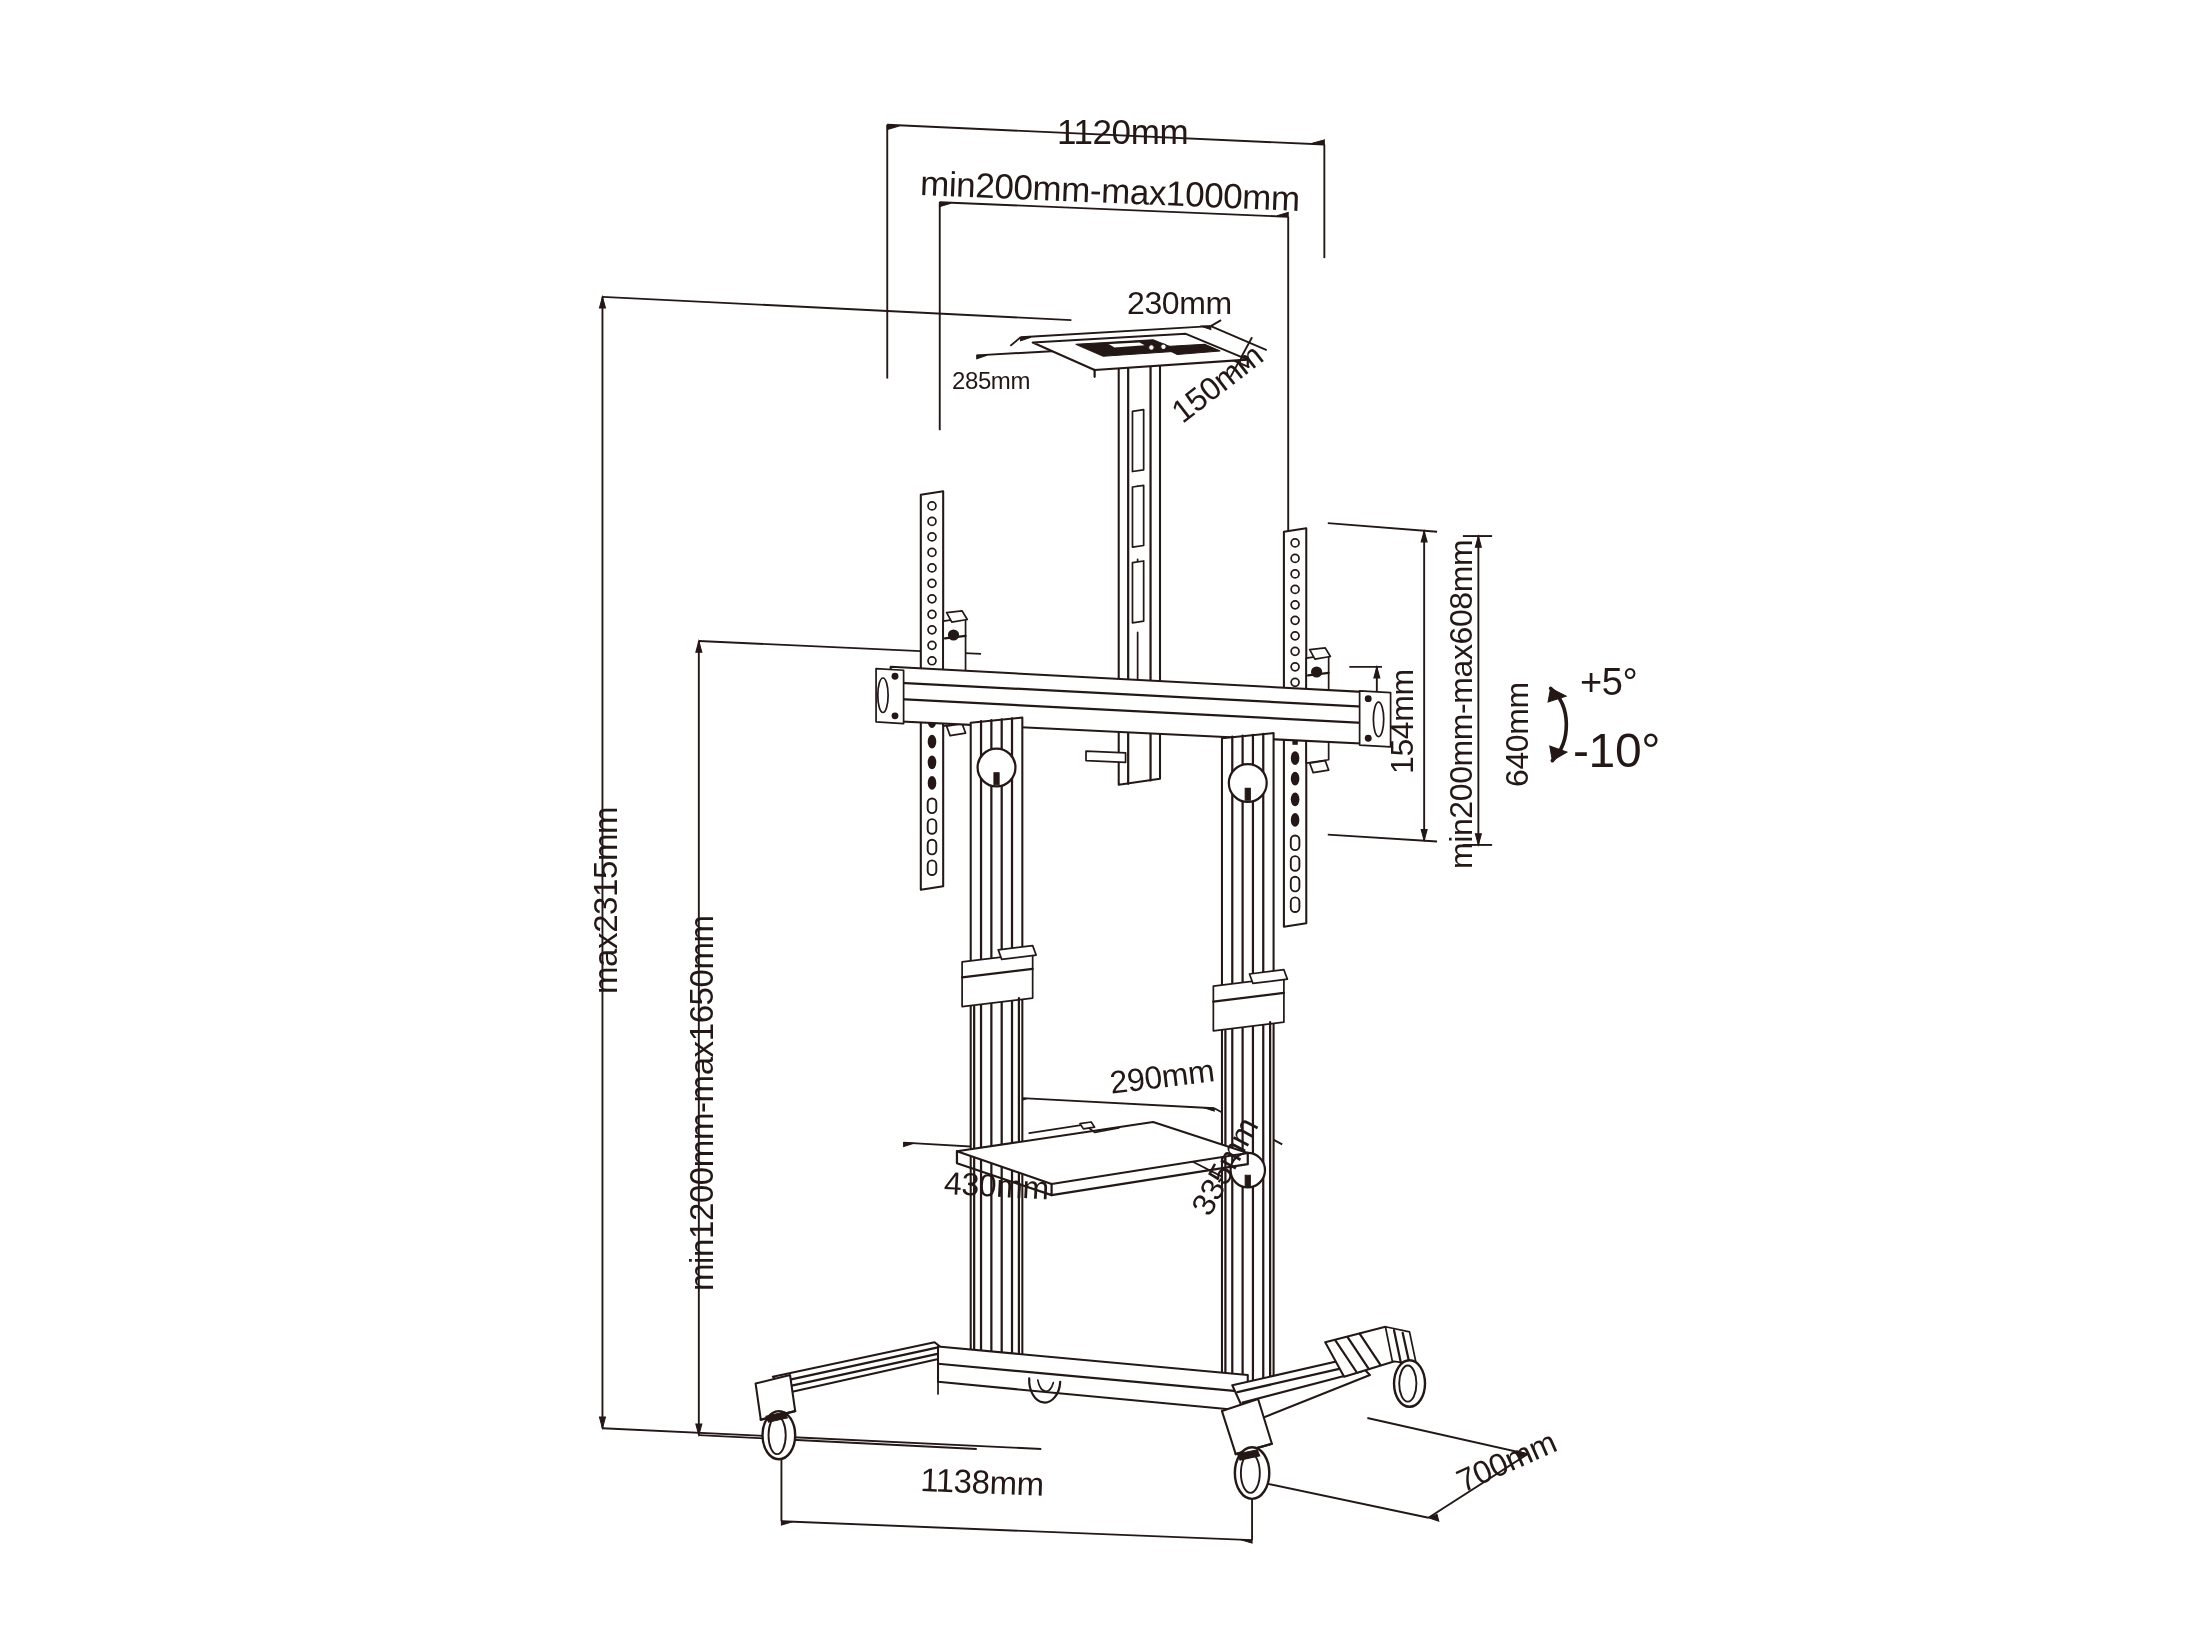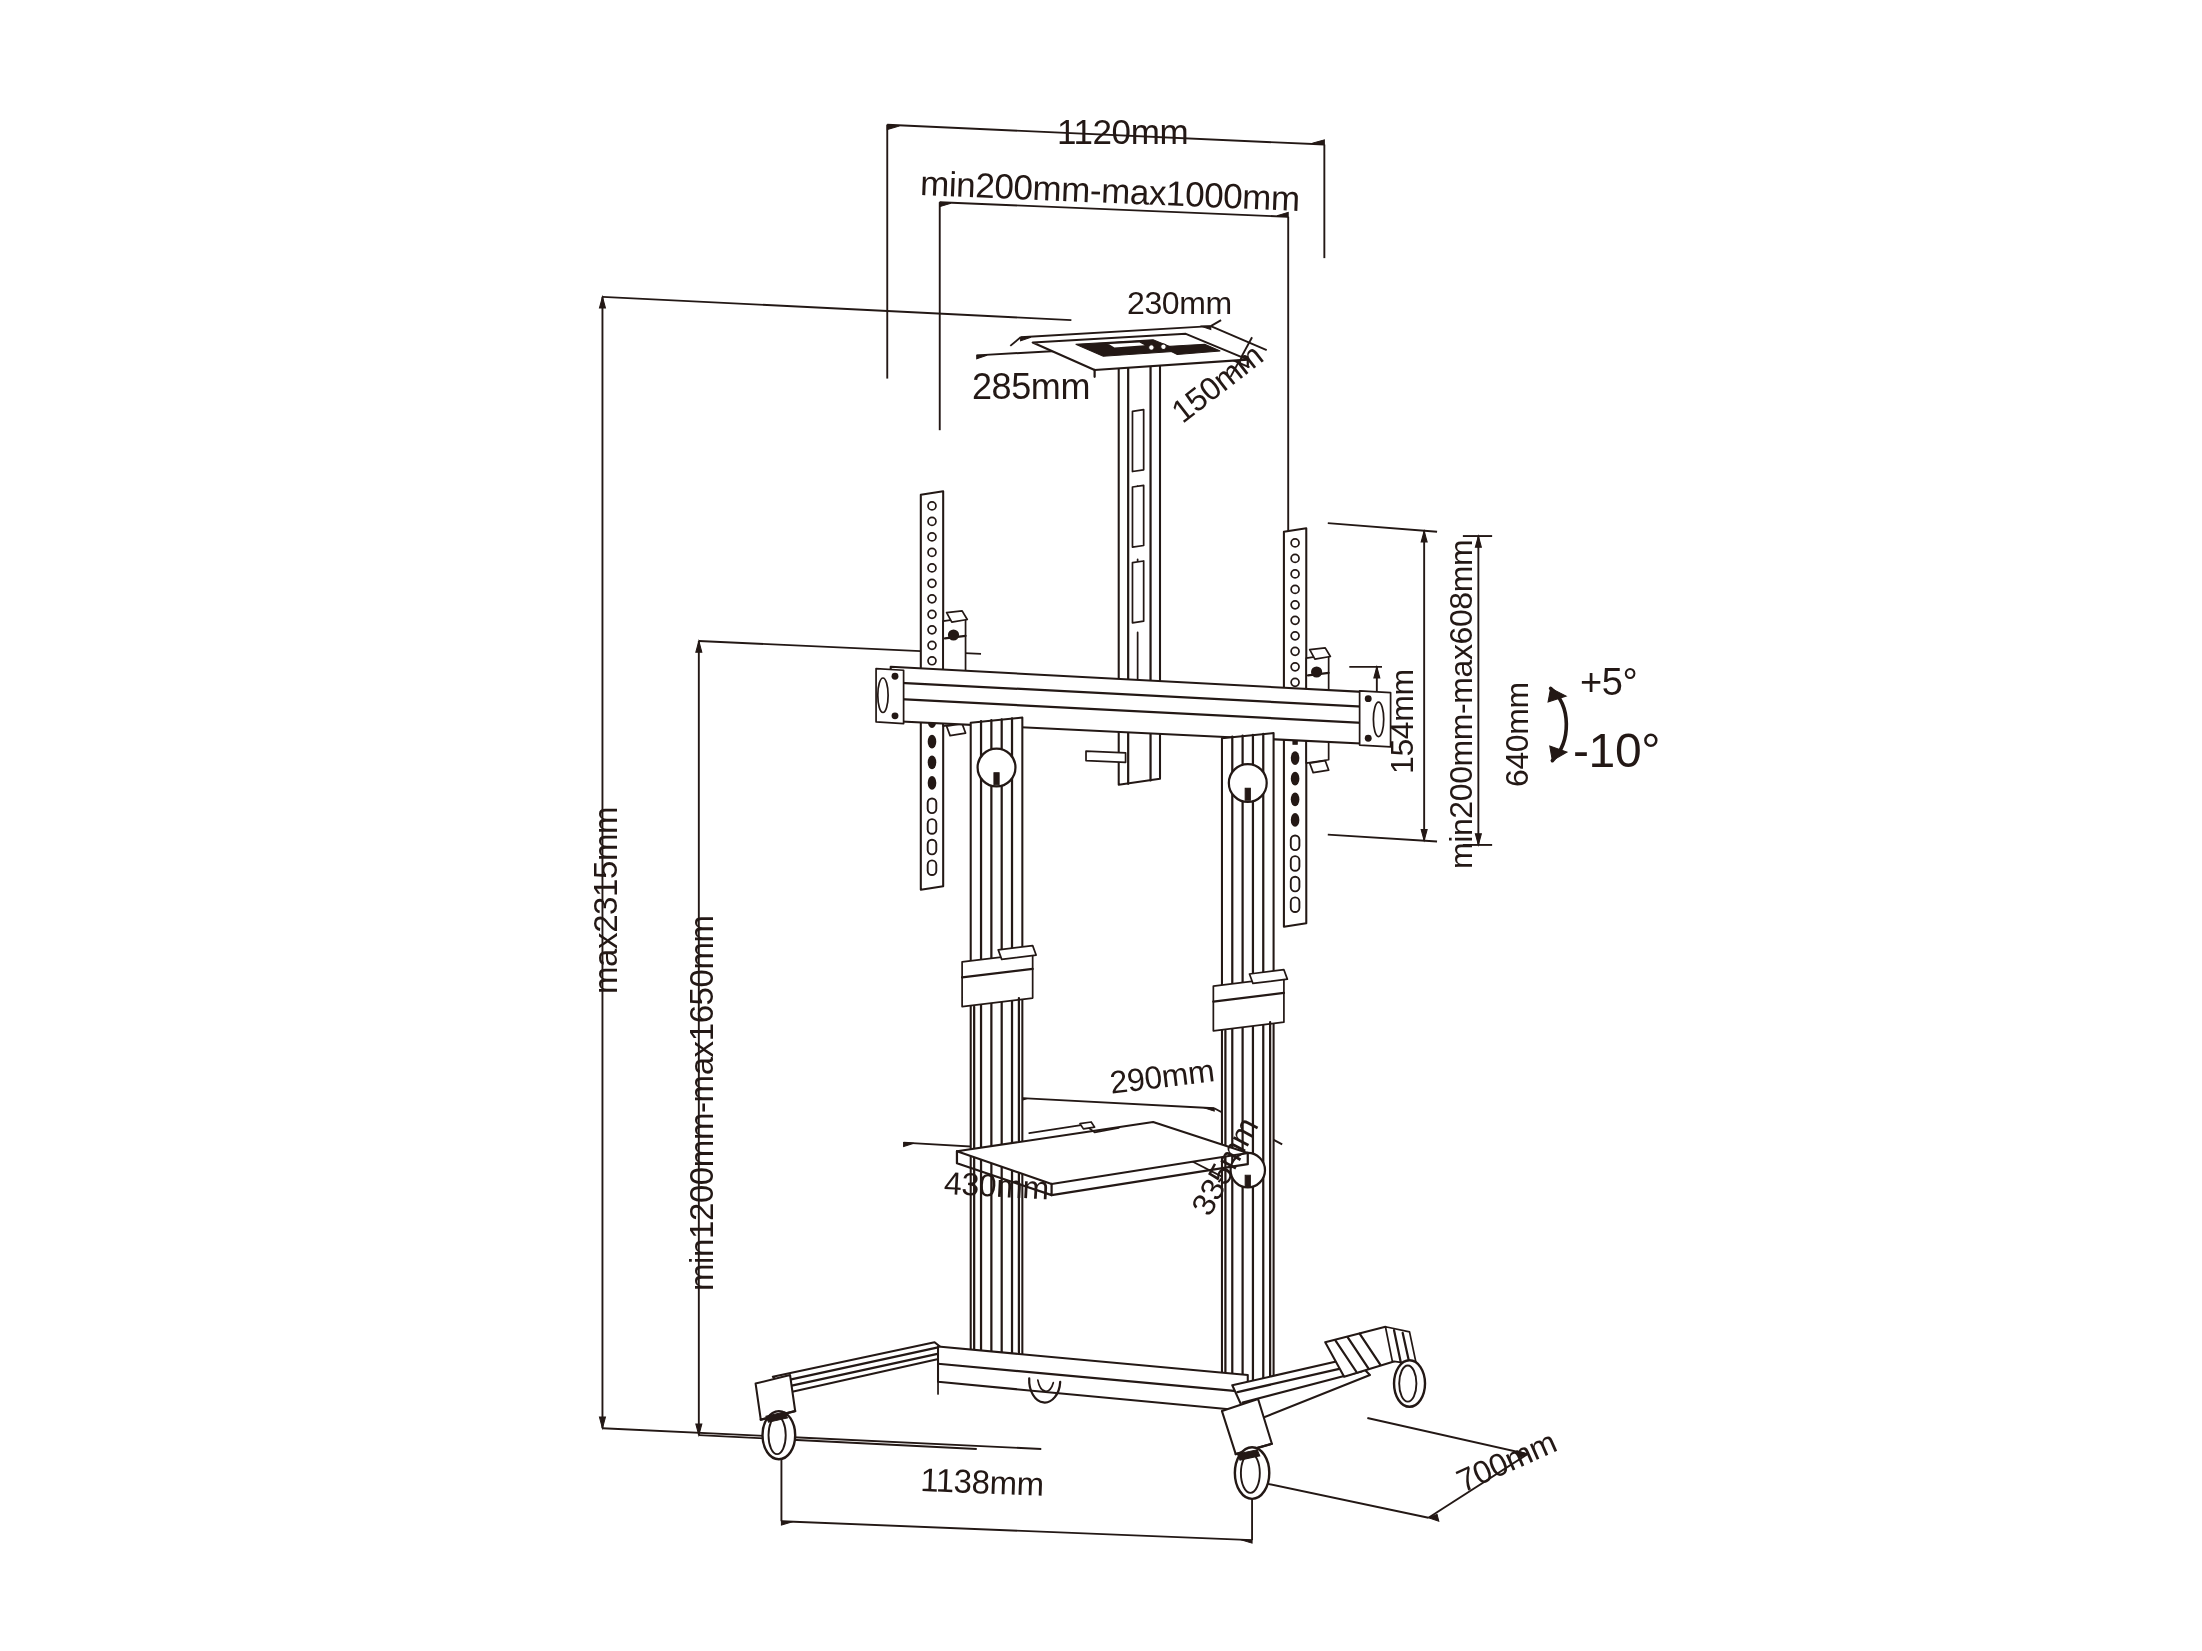--- a/index.html
+++ b/index.html
@@ -385,21 +385,21 @@
     </g>
 
   </svg>
 
   <span class="dim-label" style="left:1057px; top:114px; font-size:35px;">1120mm</span>
 
   <span class="dim-label" style="left:921px; top:165px; font-size:35px; transform:rotate(2.4deg); transform-origin:left top;">min200mm-max1000mm</span>
 
   <span class="dim-label" style="left:1127px; top:287px; font-size:32px;">230mm</span>
 
-  <span class="dim-label" style="left:972px; top:369px; font-size:36px;">285mm</span>
+  <span class="dim-label" style="left:952px; top:369px; font-size:24px;">285mm</span>
 
   <span class="dim-label" style="left:1166px; top:403px; font-size:32px; transform:rotate(-38deg); transform-origin:left top;">150mm</span>
 
   <span class="dim-label" style="left:1386px; top:774px; font-size:32px; transform:rotate(-90deg); transform-origin:left top;">154mm</span>
 
   <span class="dim-label" style="left:1445px; top:869px; font-size:32px; transform:rotate(-90deg); transform-origin:left top;">min200mm-max608mm</span>
 
   <span class="dim-label" style="left:1501px; top:787px; font-size:32px; transform:rotate(-90deg); transform-origin:left top;">640mm</span>
 
   <span class="dim-label" style="left:589px; top:994px; font-size:33px; transform:rotate(-90deg); transform-origin:left top;">max2315mm</span>

